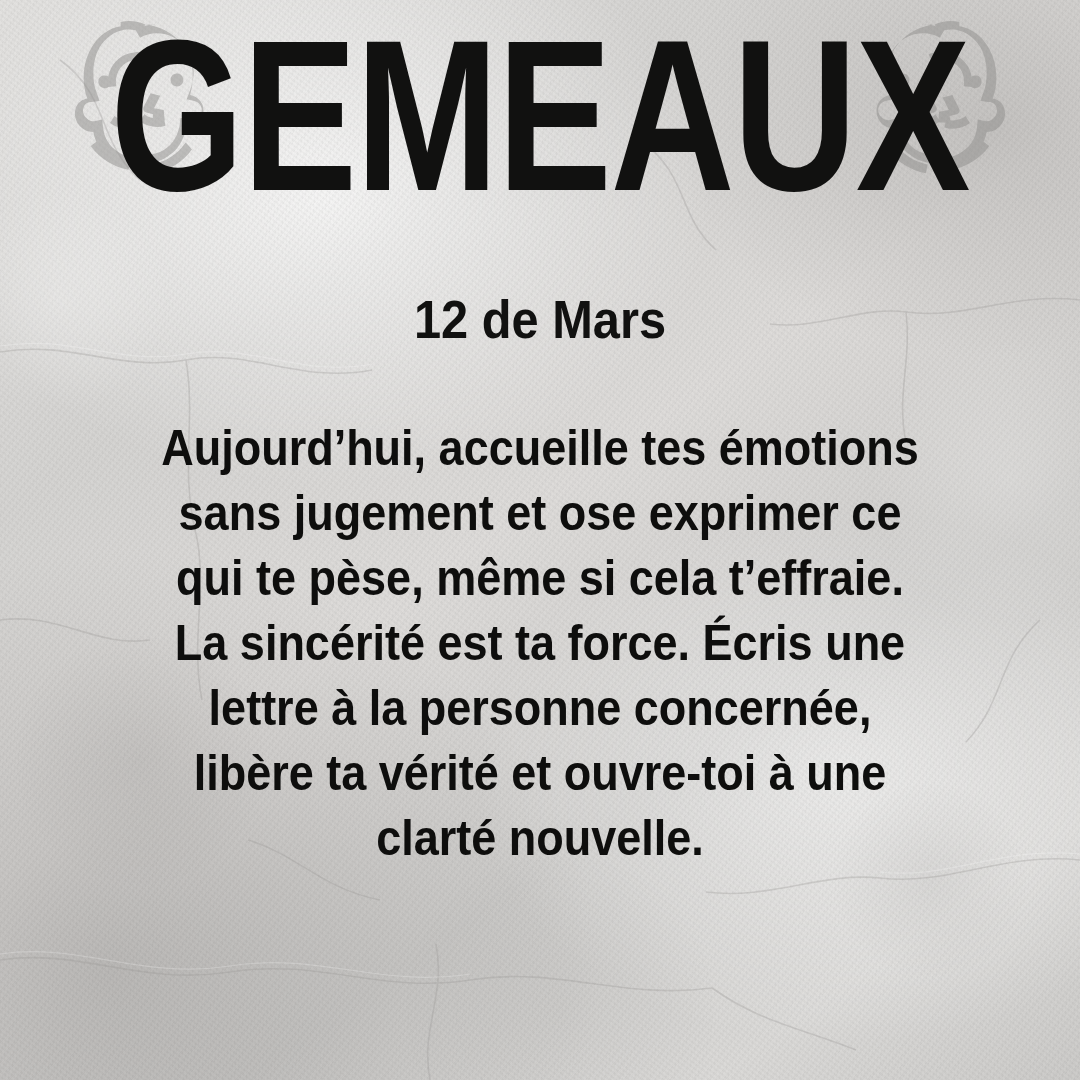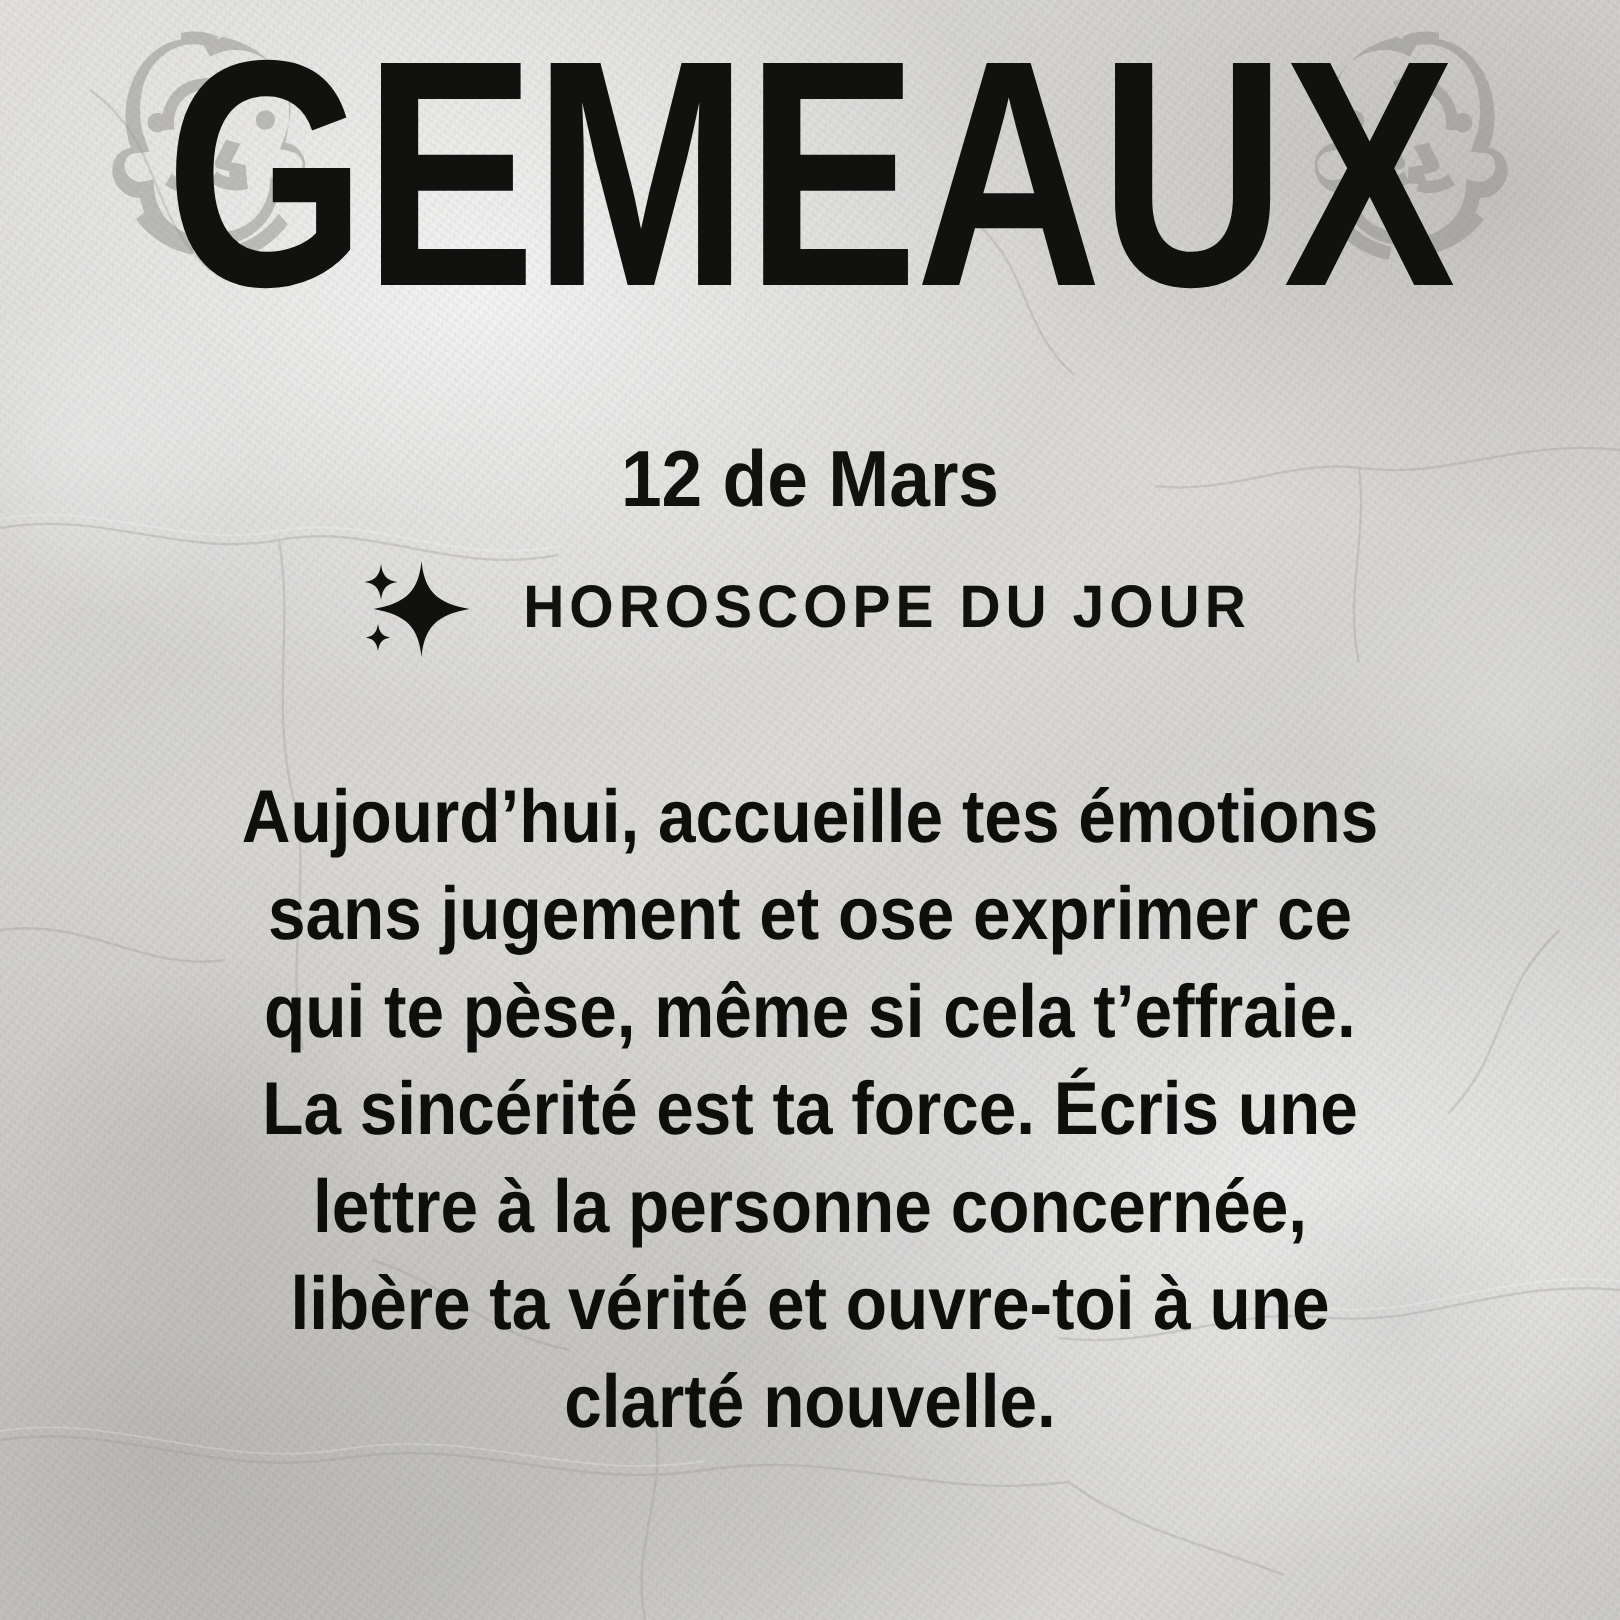--- a/index.html
+++ b/index.html
@@ -201,27 +201,17 @@
       <path d="M152 146c-9 13-23 22-38 25l2 10c17-3 33-13 43-27z"></path>
     </g>
   </svg>
 
   <div class="content">
 
     <h1 class="sign-title">GEMEAUX</h1>
 
     <div class="date">12 de Mars</div>
 
-    <div class="subtitle-row">
-      <svg class="sparkle" viewBox="0 0 86 72">
-        <g fill="#111110">
-          <path d="M47 4 C49 24 57 32 79 36 C57 40 49 48 47 68 C45 48 37 40 15 36 C37 32 45 24 47 4 Z"></path>
-          <path d="M20 6 C21 14 24 17 31 18 C24 19 21 22 20 30 C19 22 16 19 9 18 C16 17 19 14 20 6 Z"></path>
-          <path d="M18 46 C19 52 21 54 26 55 C21 56 19 58 18 64 C17 58 15 56 10 55 C15 54 17 52 18 46 Z"></path>
-        </g>
-      </svg>
-      <div class="subtitle">HOROSCOPE DU JOUR</div>
-    </div>
 
     <p class="body-text">Aujourd’hui, accueille tes émotions sans jugement et ose exprimer ce qui te pèse, même si cela t’effraie. La sincérité est ta force. Écris une lettre à la personne concernée, libère ta vérité et ouvre-toi à une clarté nouvelle.</p>
 
   </div>
 </div>
 
 </body></html>

